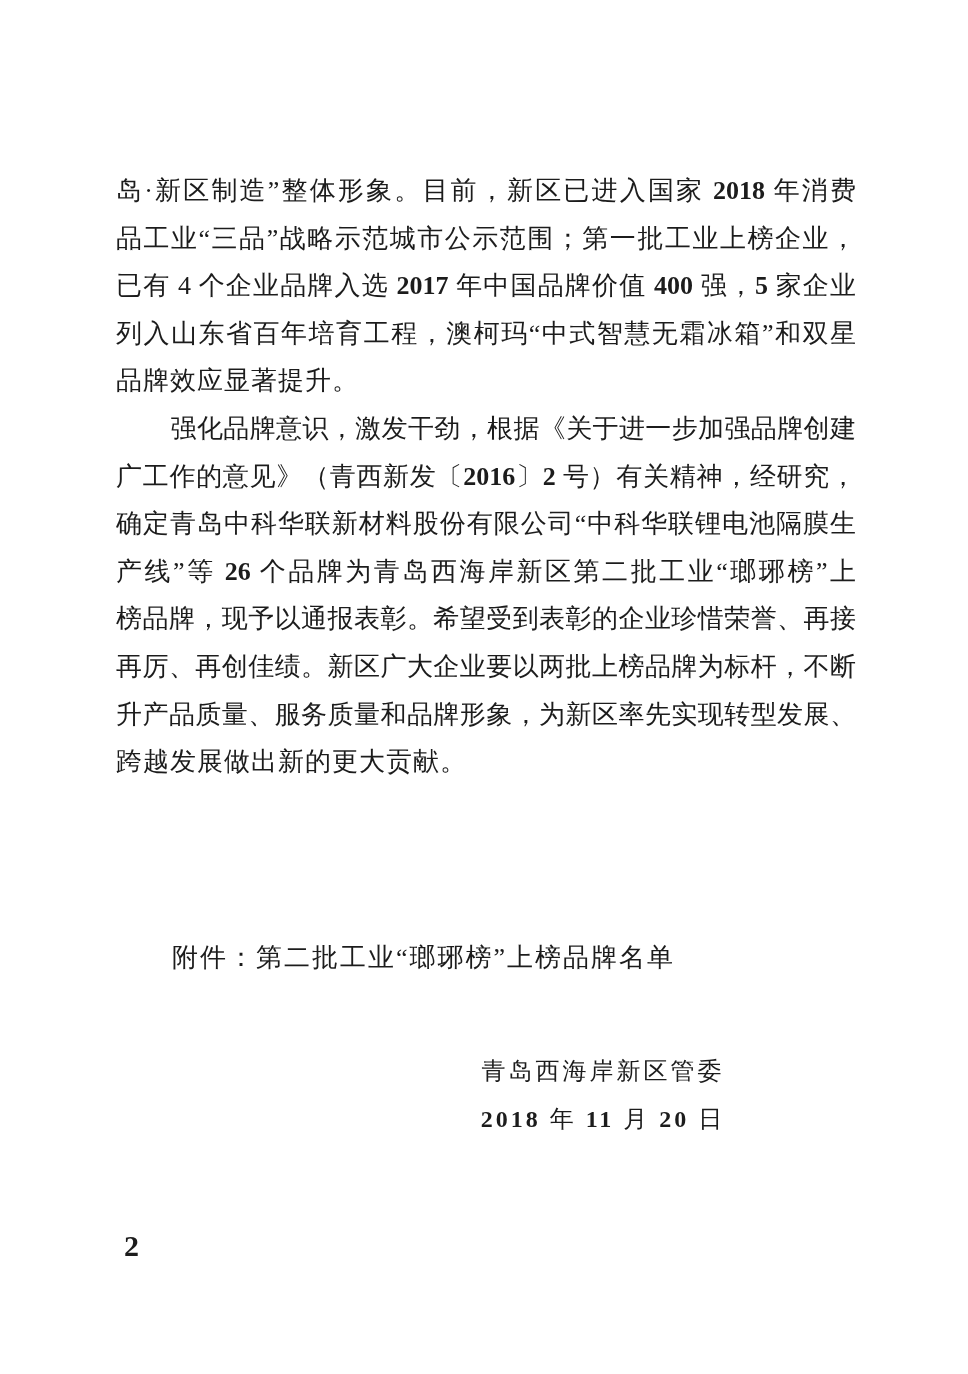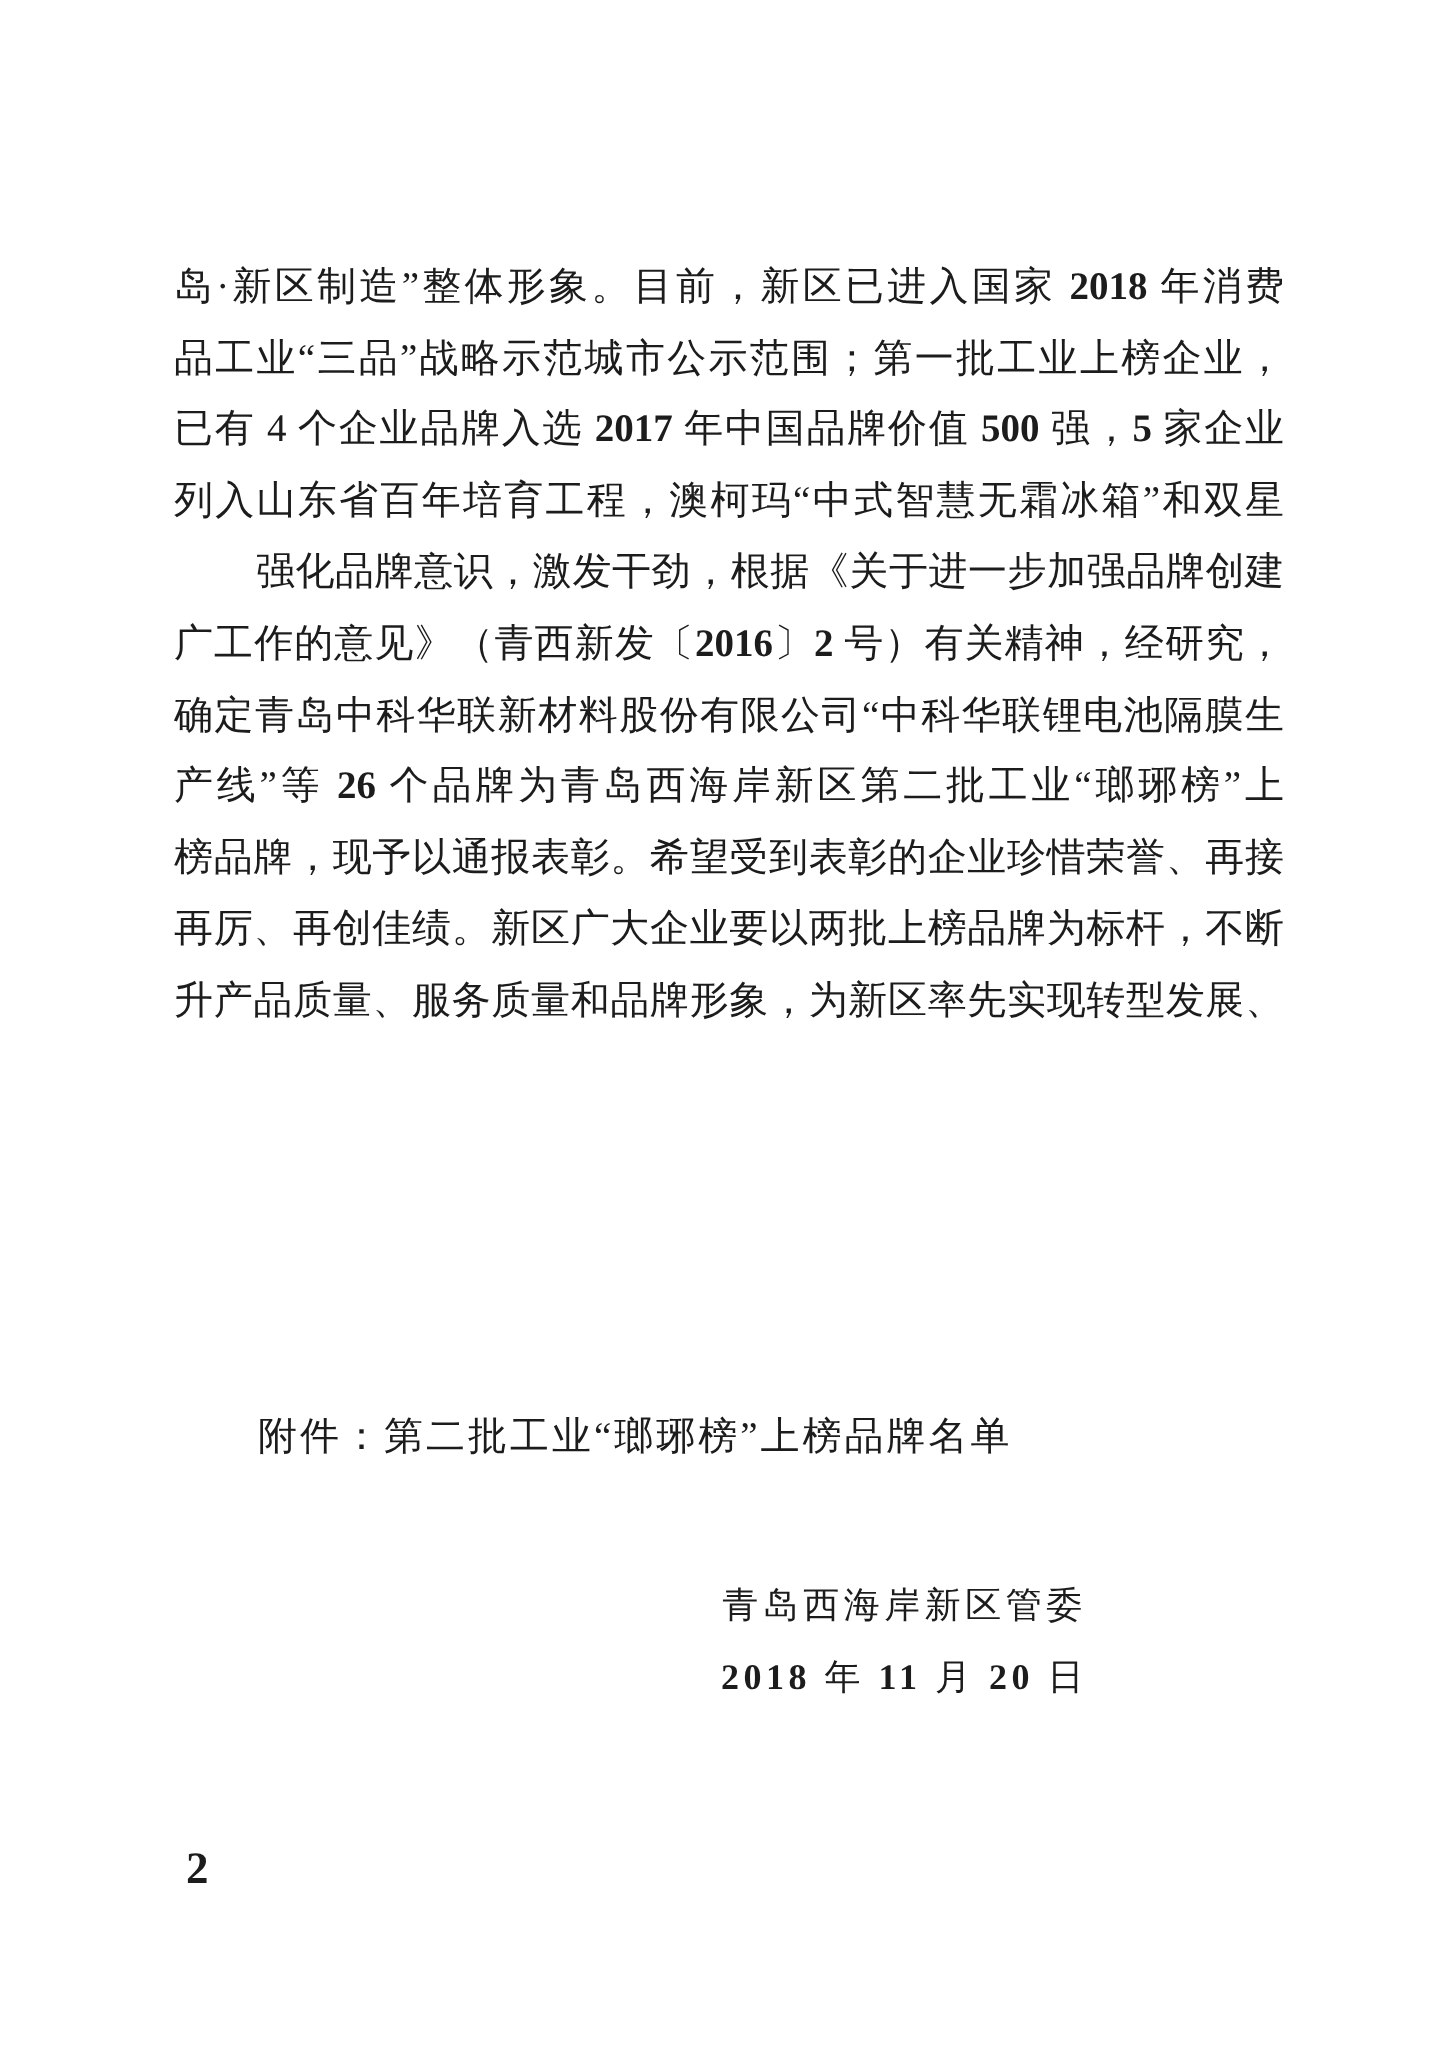--- a/index.html
+++ b/index.html
@@ -78,29 +78,31 @@
   }
 </style>
 </head>
 <body>
 
 <div class="page">
 
   <div class="body-text">
       <div class="line justify">岛·新区制造”整体形象。目前，新区已进入国家 <b>2018</b> 年消费</div>
       <div class="line justify">品工业“三品”战略示范城市公示范围；第一批工业上榜企业，</div>
-      <div class="line justify">已有 4 个企业品牌入选 <b>2017</b> 年中国品牌价值 <b>500</b> 强，<b>5</b> 家企业</div>
+      <div class="line justify">已有 4 个企业品牌入选 <b>2017</b> 年中国品牌价值 <b>400</b> 强，<b>5</b> 家企业</div>
       <div class="line justify">列入山东省百年培育工程，澳柯玛“中式智慧无霜冰箱”和双星</div>
+      <div class="line">品牌效应显著提升。</div>
       <div class="line justify indent">强化品牌意识，激发干劲，根据《关于进一步加强品牌创建推</div>
       <div class="line justify">广工作的意见》（青西新发〔<b>2016</b>〕<b>2</b> 号）有关精神，经研究，</div>
       <div class="line justify">确定青岛中科华联新材料股份有限公司“中科华联锂电池隔膜生</div>
       <div class="line justify">产线”等 <b>26</b> 个品牌为青岛西海岸新区第二批工业“瑯琊榜”上</div>
       <div class="line justify">榜品牌，现予以通报表彰。希望受到表彰的企业珍惜荣誉、再接</div>
       <div class="line justify">再厉、再创佳绩。新区广大企业要以两批上榜品牌为标杆，不断</div>
       <div class="line justify">升产品质量、服务质量和品牌形象，为新区率先实现转型发展、</div>
+      <div class="line">跨越发展做出新的更大贡献。</div>
     </div>
 
   <div class="attachment">附件：第二批工业“瑯琊榜”上榜品牌名单</div>
 
   <div class="signature-block">
     <div class="sig-line">青岛西海岸新区管委</div>
     <div class="sig-line"><b>2018</b> 年 <b>11</b> 月 <b>20</b> 日</div>
   </div>
 
   <div class="page-number">2</div>

